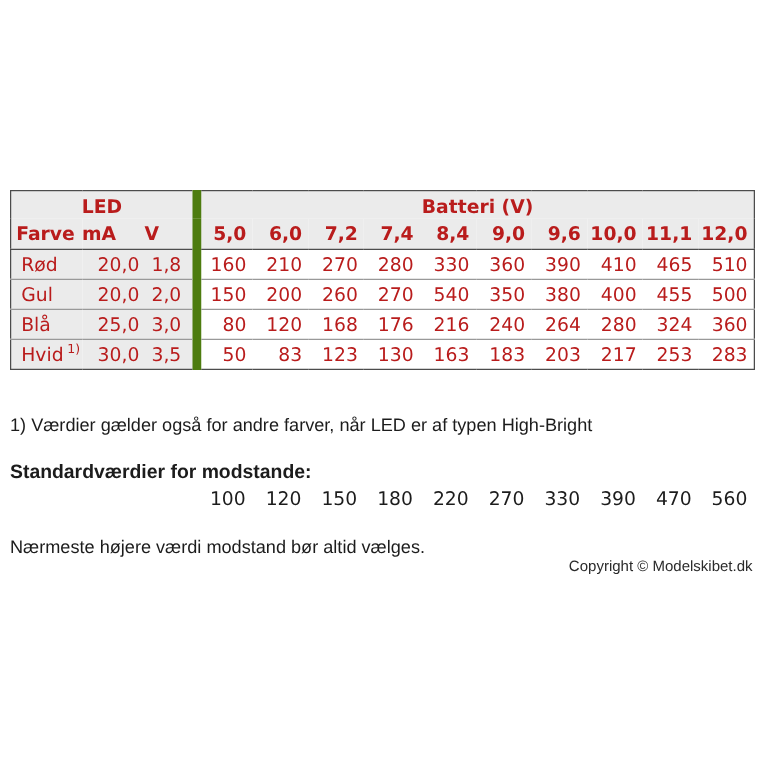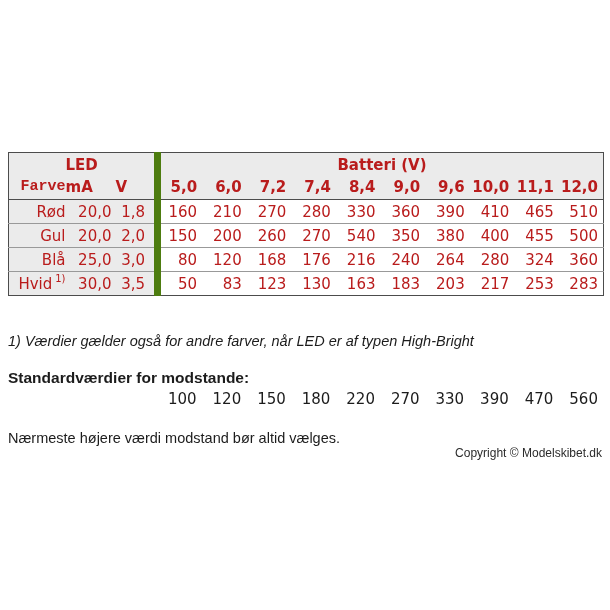--- a/index.html
+++ b/index.html
@@ -32,57 +32,56 @@
     text-align: center;
     vertical-align: bottom;
     padding-bottom: 1px;
   }
   tr.sub-row th {
     height: 25px;
     background: #ebebeb;
     border-bottom: 1px solid #4c4c4c;
     vertical-align: middle;
   }
-  th.h-farve { text-align: right; padding-left: 4px; font-family: Liberation Mono, monospace; }
+  th.h-farve { text-align: left; padding-left: 4px; }
   th.h-ma, th.h-v { text-align: left; }
   th.h-volt { text-align: right; padding-right: 5px; }
   .divider { border-left: 7px solid #4d7c0f; }
 
   tbody td {
     height: 24px;
     border-top: 1px solid #999999;
     text-align: right;
     padding-right: 5px;
     background: #ffffff;
     vertical-align: middle;
   }
   tbody tr:first-child td { border-top: none; }
   td.c-farve {
-    text-align: right;
+    text-align: left;
     padding-left: 8px;
     padding-right: 0;
     background: #ebebeb;
     margin-top: 38px;
   }
   td.c-ma { background: #ebebeb; padding-right: 4px; }
   td.c-v  { background: #ebebeb; padding-right: 9px; }
   td.c-farve sup {
     font-size: 10px;
     position: relative;
     top: -1px;
     margin-left: 3px;
   }
 
   
   .footnote {
     position: absolute;
     left: 8px;
     top: 333px;
     font-size: 14.5px;
-    font-style: italic;
   }
   .standard-title {
     position: absolute;
     left: 8px;
     top: 369px;
     font-weight: bold;
     font-size: 15.5px;
   }
   .standard-values {
     position: absolute;

